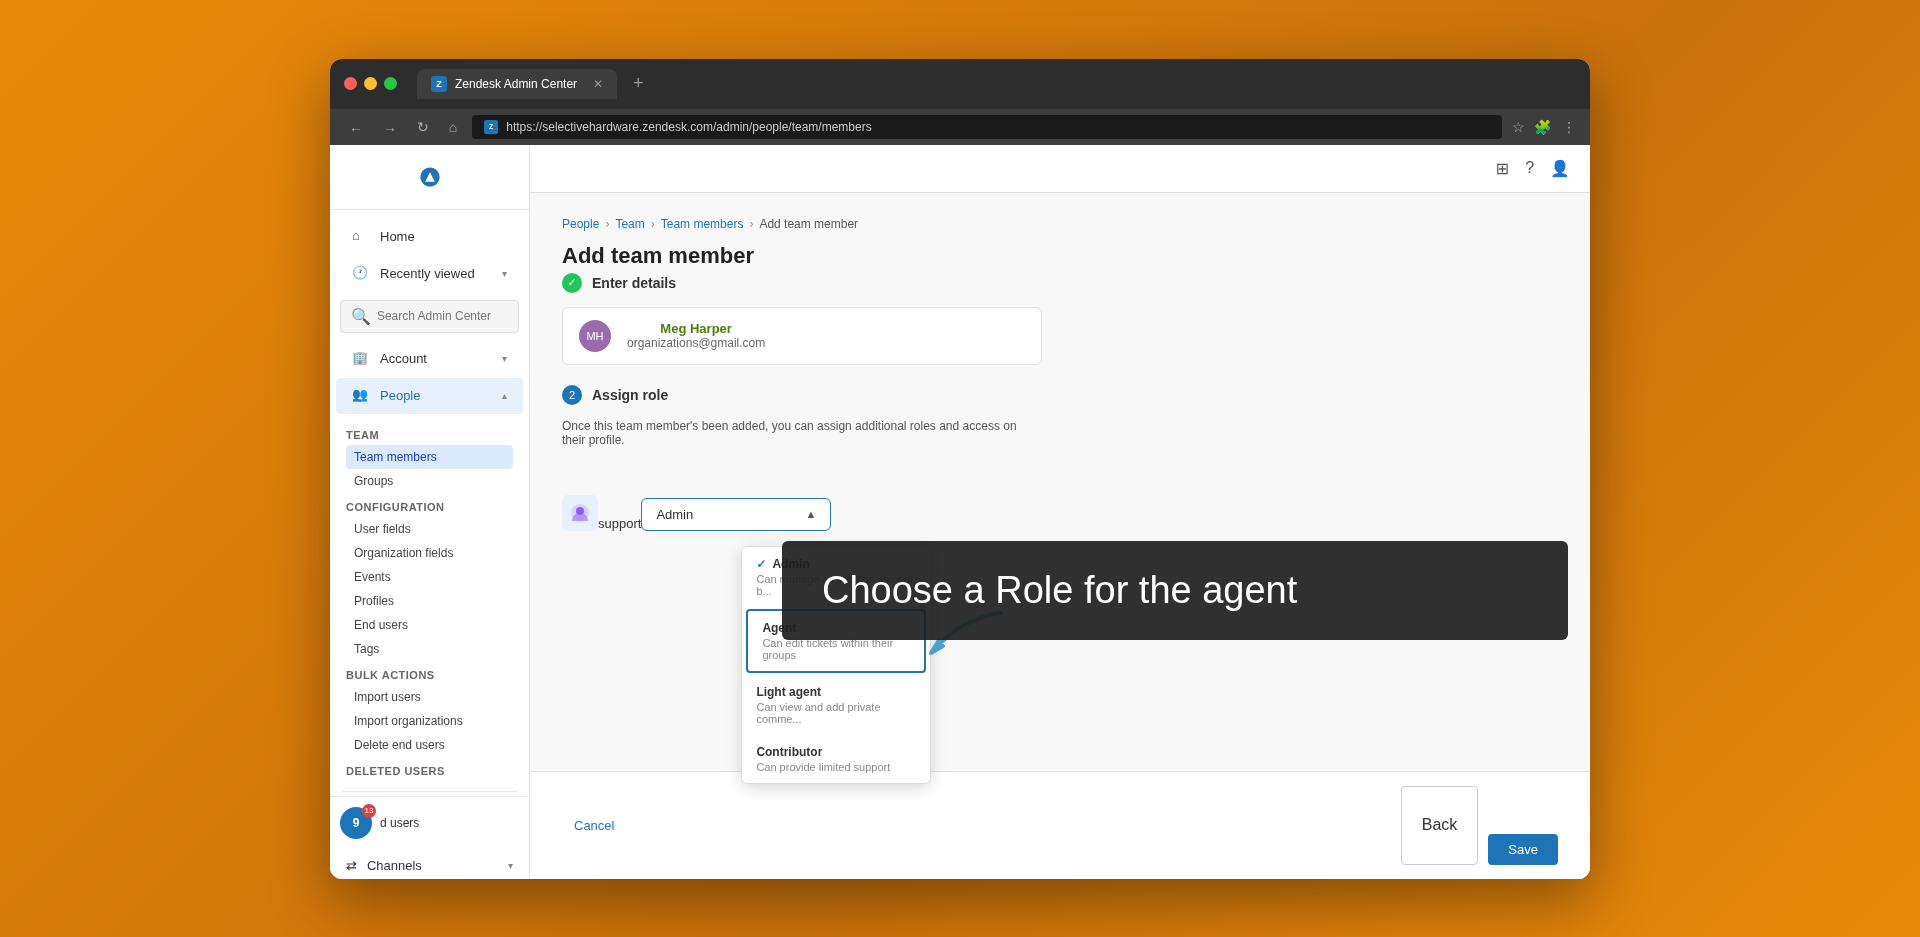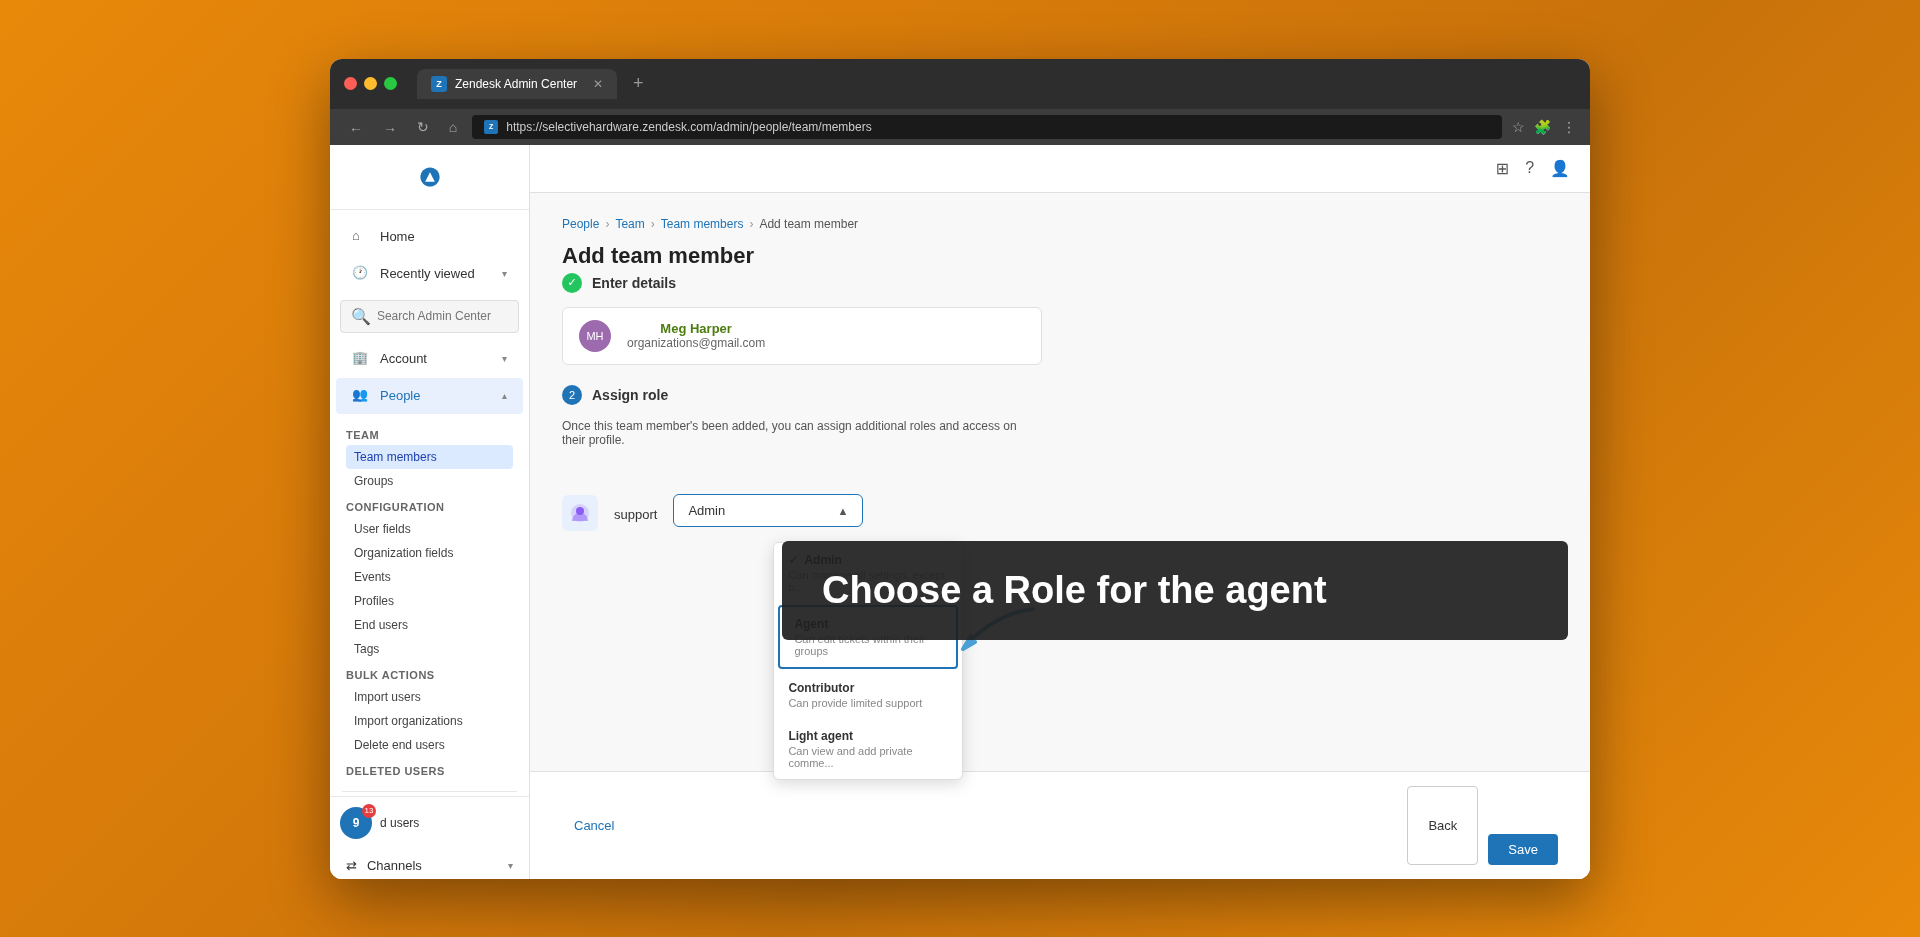--- a/index.html
+++ b/index.html
@@ -436,22 +436,21 @@
     .assign-role-text {
       font-size: 12px;
       color: #555;
       margin-bottom: 16px;
       max-width: 480px;
     }
 
     
     .role-row {
       display: flex;
-      align-items: center;
-      gap: 16px;
+      align-items: flex-end;
       position: relative;
       margin-top: 44px;
     }
     .role-app-icon {
       width: 36px;
       height: 36px;
       background: #e8f0fe;
       border-radius: 6px;
       display: flex;
       align-items: center;
@@ -532,21 +531,21 @@
 
     
     .overlay-label {
       position: absolute;
       top: 50px;
       right: -10px;
       left: 220px;
       background: rgba(30, 30, 30, 0.92);
       color: #fff;
       font-size: 38px;
-      font-weight: 700;
+      font-weight: 400;
       padding: 28px 40px;
       border-radius: 6px;
       white-space: nowrap;
       z-index: 200;
     }
 
     
     .arrow-container {
       position: absolute;
       top: 100px;
@@ -577,21 +576,21 @@
       color: #1f73b7;
       font-size: 13px;
       cursor: pointer;
       padding: 8px 12px;
     }
     .btn-back {
       background: #fff;
       border: 1px solid #ccc;
       border-radius: 4px;
       padding: 8px 20px;
-      font-size: 13px;
+      font-size: 16px;
       color: #333;
       cursor: pointer;
     }
     .btn-save {
       background: #1f73b7;
       border: none;
       border-radius: 4px;
       padding: 8px 20px;
       font-size: 13px;
       color: #fff;
@@ -820,30 +819,30 @@
 
                 <div class="dropdown-item agent-highlighted">
                   <div class="dropdown-item-name">
                     <span>Agent</span>
                   </div>
                   <div class="dropdown-item-desc">Can edit tickets within their groups</div>
                 </div>
 
                 <div class="dropdown-item">
                   <div class="dropdown-item-name">
+                    <span>Light agent</span>
+                  </div>
+                  <div class="dropdown-item-desc">Can view and add private comme...</div>
+                </div>
+
+                <div class="dropdown-item">
+                  <div class="dropdown-item-name">
                     <span>Contributor</span>
                   </div>
                   <div class="dropdown-item-desc">Can provide limited support</div>
-                </div>
-
-                <div class="dropdown-item">
-                  <div class="dropdown-item-name">
-                    <span>Light agent</span>
-                  </div>
-                  <div class="dropdown-item-desc">Can view and add private comme...</div>
                 </div>
               </div>
 
               <div class="arrow-container">
                 <svg class="arrow-svg" viewBox="0 0 120 80">
                   <path d="M100,15 Q60,20 30,55 L42,48 M30,55 L38,42" stroke="#4a9fd4" stroke-width="4" fill="none" stroke-linecap="round" stroke-linejoin="round"></path>
                 </svg>
               </div>
             </div>
 

